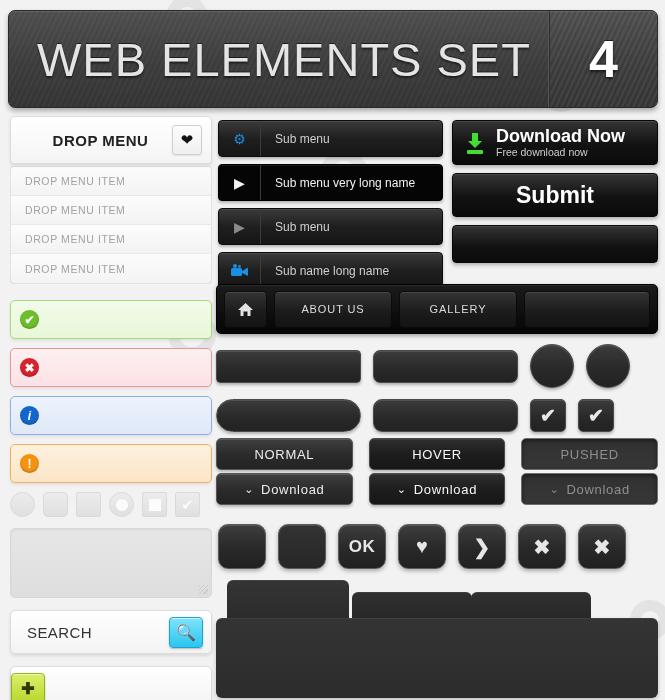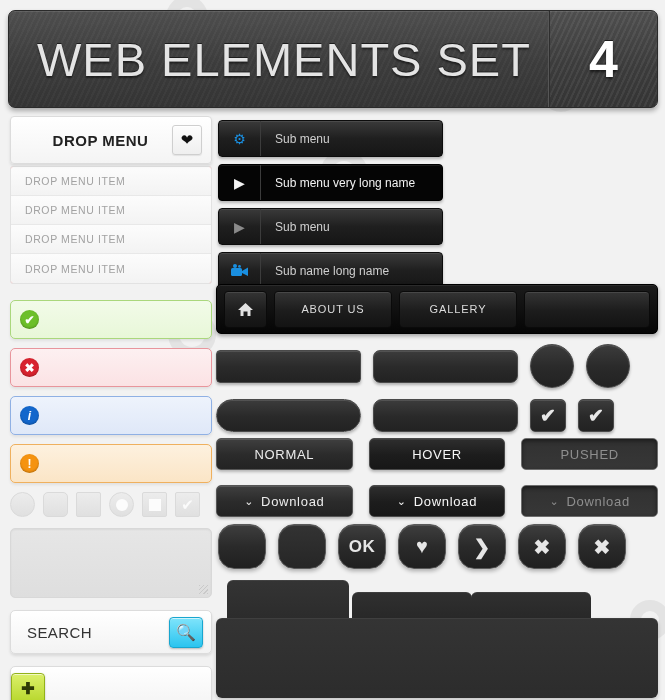--- a/index.html
+++ b/index.html
@@ -188,38 +188,38 @@
   .shape-round { width: 145px; height: 33px; border-radius: 9px; }
   .shape-circle { width: 44px; height: 44px; border-radius: 50%; }
   .shape-check {
     width: 36px; height: 33px; border-radius: 5px;
     display: flex; align-items: center; justify-content: center;
     color: #e8e8e8; font-size: 19px; font-weight: bold;
   }
 
   
   .states { position: absolute; left: 216px; top: 438px; width: 442px; }
-  .state-row { display: flex; gap: 16px; margin-bottom: 15px; }
+  .state-row { display: flex; gap: 16px; margin-bottom: 3px; }
   .state-btn {
     width: 139px; height: 32px; border-radius: 5px;
     display: flex; align-items: center; justify-content: center; gap: 7px;
     font-size: 13px; letter-spacing: .7px;
   }
   .st-normal { background: linear-gradient(#3f3f3f,#2b2b2b 52%,#232323); border: 1px solid #565656;
     color: #ececec; box-shadow: inset 0 1px 0 rgba(255,255,255,.14), 0 2px 3px rgba(0,0,0,.25); }
   .st-hover  { background: linear-gradient(#2e2e2e,#1d1d1d 52%,#171717); border: 1px solid #4a4a4a;
     color: #f6f6f6; box-shadow: inset 0 1px 0 rgba(255,255,255,.08), 0 2px 3px rgba(0,0,0,.25); }
   .st-pushed { background: linear-gradient(#313131,#373737); border: 1px solid #6e6e6e;
     color: #8e8e8e; box-shadow: inset 0 2px 4px rgba(0,0,0,.45); text-align: right; }
   .chev2 { font-size: 11px; line-height: 1; }
 
   
   .icon-sq-row { position: absolute; left: 218px; top: 524px; display: flex; gap: 12px; }
   .icon-sq {
-    width: 48px; height: 45px; border-radius: 16px;
+    width: 48px; height: 45px; border-radius: 10px;
     background: linear-gradient(#3e3e3e,#2a2a2a 50%,#202020);
     border: 1px solid #5a5a5a;
     box-shadow: inset 0 1px 0 rgba(255,255,255,.13), 0 2px 4px rgba(0,0,0,.3);
     display: flex; align-items: center; justify-content: center;
     color: #e6e6e6; font-size: 20px; font-weight: bold;
   }
   .icon-sq.flat { background: linear-gradient(#333,#262626); }
   .icon-sq .ok { font-size: 17px; letter-spacing: .5px; }
 
   
@@ -336,20 +336,38 @@
           <rect x="0" y="4" width="11" height="8" rx="1.5" fill="#1a8fe0"></rect>
           <polygon points="11,7 17,3.5 17,12 11,9" fill="#1a8fe0"></polygon>
           <circle cx="4" cy="2" r="2" fill="#1a8fe0"></circle>
           <circle cx="8.5" cy="2.4" r="1.4" fill="#1a8fe0"></circle>
         </svg>
       </div>
       <div class="submenu-label">Sub name long name</div>
     </div>
   </div>
 
+  <div class="cta-col">
+    <div class="cta cta-dl">
+      <div class="dl-ico">
+        <svg width="20" height="22" viewBox="0 0 20 22" aria-hidden="true">
+          <polygon points="7,1 13,1 13,9 17,9 10,16 3,9 7,9" fill="#44dd33"></polygon>
+          <rect x="2" y="18" width="16" height="4" rx="1" fill="#44dd33"></rect>
+        </svg>
+      </div>
+      <div>
+        <div class="cta-dl-t1">Download Now</div>
+        <div class="cta-dl-t2">Free download now</div>
+      </div>
+    </div>
+    <div class="cta cta-submit">
+      <span>Submit</span>
+    </div>
+    <div class="cta cta-empty"></div>
+  </div>
 
   <div class="navbar">
     <div class="tab home">
       <svg width="17" height="15" viewBox="0 0 17 15" aria-hidden="true">
         <polygon points="8.5,1 16,8 13.5,8 13.5,14 10.5,14 10.5,9.5 6.5,9.5 6.5,14 3.5,14 3.5,8 1,8" fill="#e2e2e2"></polygon>
       </svg>
     </div>
     <div class="tab" style="width:118px">
       <span>ABOUT US</span>
     </div>

